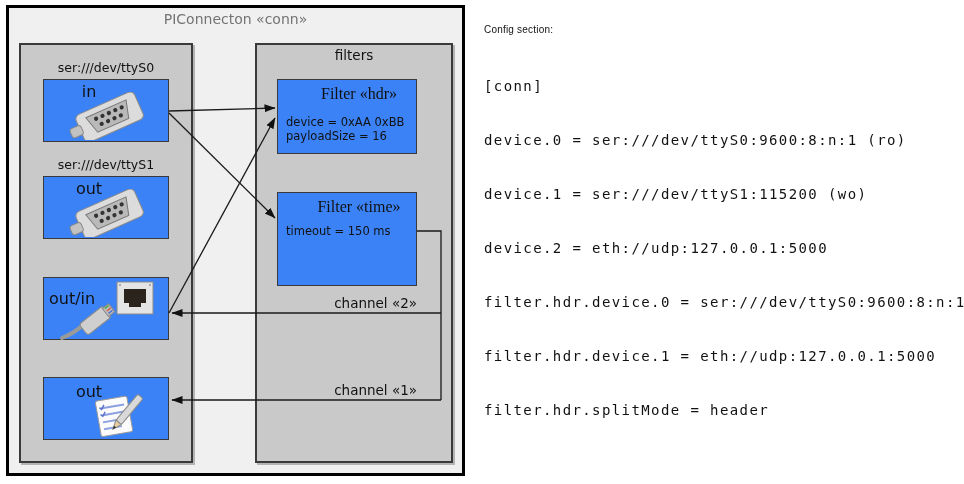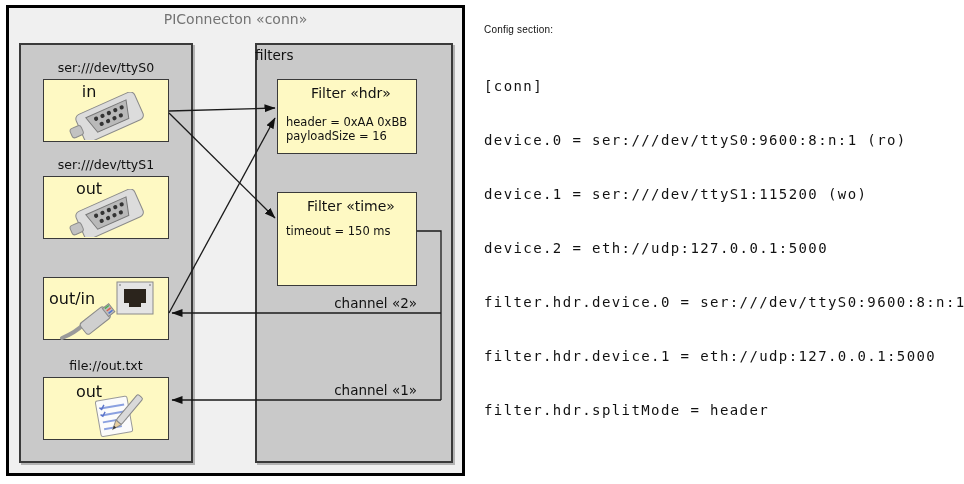--- a/index.html
+++ b/index.html
@@ -8,34 +8,34 @@
 
   
   .outer-box{position:absolute;left:6px;top:5px;width:459px;height:471px;
              box-sizing:border-box;border:3px solid #000;background:#f0f0f0;}
   .diagram-title{position:absolute;left:6px;top:11px;width:459px;text-align:center;
                  font-size:14px;color:#737373;}
   .group{position:absolute;box-sizing:border-box;background:#c9c9c9;
          border:2px solid #3a3a3a;box-shadow:2px 2px 0 rgba(0,0,0,.25);}
   .group-devices{left:19px;top:43px;width:174px;height:420px;}
   .group-filters{left:255px;top:43px;width:198px;height:420px;}
-  .filters-label{position:absolute;left:255px;top:47px;width:198px;
+  .filters-label{position:absolute;left:255px;top:47px;width:198px;text-align:center;
                  font-size:13.5px;}
   .dev-label{position:absolute;left:19px;width:174px;text-align:center;font-size:12.5px;}
   .dl0{top:60px}.dl1{top:157px}.dl2{top:257px}.dl3{top:358px}
-  .white-box{position:absolute;box-sizing:border-box;background:#fef9c3;border:1.5px solid #3a3a3a;}
+  .white-box{position:absolute;box-sizing:border-box;background:#3b82f6;border:1.5px solid #3a3a3a;}
   .dev-box{left:43px;width:126px;height:63px;}
   .db0{top:79px}.db1{top:176px}.db2{top:277px}.db3{top:377px}
   .port{position:absolute;font-size:16px;line-height:18px;color:#111;}
   .port-center{left:0;right:34px;top:3px;text-align:center;}
   .port-left{left:5px;top:12px;}
   .filter-box{left:277px;width:140px;}
   .fb0{top:79px;height:75px;}
   .fb1{top:192px;height:94px;}
-  .filter-title{position:absolute;left:4px;top:5px;width:100%;text-align:center;font-size:14px;}
+  .filter-title{position:absolute;left:12px;top:5px;width:100%;text-align:center;font-size:16px;font-family:Liberation Serif, serif;}
   .filter-prop{position:absolute;left:8px;font-size:11.5px;line-height:14px;white-space:nowrap;}
   .fp00{top:35px}.fp01{top:49px}.fp10{top:31px}
   .channel-label{position:absolute;width:117px;text-align:right;font-size:13.5px;left:300px;}
   .cl0{top:295px}.cl1{top:382px}
   .wires{position:absolute;left:0;top:0;width:470px;height:484px;pointer-events:none;}
 
   
   .icon{position:absolute;}
   .icon-serial{left:20px;top:12px;}
   .icon-rj45{left:72px;top:3px;}
@@ -57,21 +57,20 @@
 
   <div class="outer-box"></div>
   <div class="diagram-title">PIConnecton «conn»</div>
 
   <div class="group group-devices"></div>
   <div class="group group-filters"></div>
   <div class="filters-label">filters</div>
 
   <div class="dev-label dl0">ser:///dev/ttyS0</div>
   <div class="dev-label dl1">ser:///dev/ttyS1</div>
-  <div class="dev-label dl3">file://out.txt</div>
 
   <div class="white-box dev-box db0">
     <span class="port port-center">in</span>
     <svg class="icon icon-serial" width="92" height="48" viewBox="0 0 92 48">
       <g transform="rotate(-24 46 26)">
         <rect x="14" y="10" width="64" height="30" rx="5" fill="#dcdcdc" stroke="#8a8a8a"></rect>
         <path d="M24 16 L68 16 L63 34 L29 34 Z" fill="#b9b9b9" stroke="#777"></path>
         <circle cx="33" cy="21" r="2.1" fill="#333"></circle>
           <circle cx="40" cy="21" r="2.1" fill="#333"></circle>
         <circle cx="47" cy="21" r="2.1" fill="#333"></circle>
@@ -141,21 +140,21 @@
       <g transform="rotate(40 36 26)">
         <rect x="32" y="6" width="7" height="34" rx="2" fill="#d9d9d9" stroke="#8a8a8a"></rect>
         <path d="M32 40 L39 40 L35.5 49 Z" fill="#e8cfa0" stroke="#8a8a8a"></path>
         <path d="M34 45.5 L37 45.5 L35.5 49 Z" fill="#333"></path>
       </g>
     </svg>
   </div>
 
   <div class="white-box filter-box fb0">
     <div class="filter-title">Filter «hdr»</div>
-    <div class="filter-prop fp00">header = 0xAA 0xBB</div>
+    <div class="filter-prop fp00">device = 0xAA 0xBB</div>
     <div class="filter-prop fp01">payloadSize = 16</div>
   </div>
   <div class="white-box filter-box fb1">
     <div class="filter-title">Filter «time»</div>
     <div class="filter-prop fp10">timeout = 150 ms</div>
   </div>
 
   <div class="channel-label cl0">channel «2»</div>
   <div class="channel-label cl1">channel «1»</div>
 

